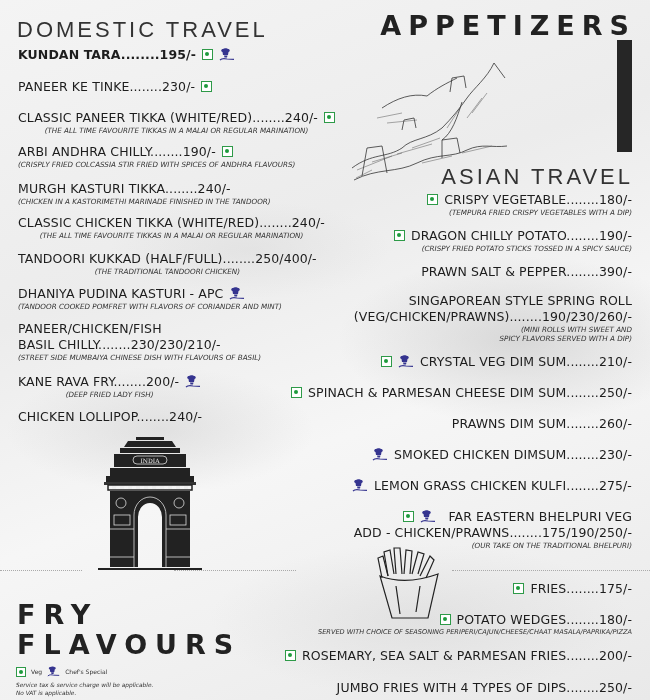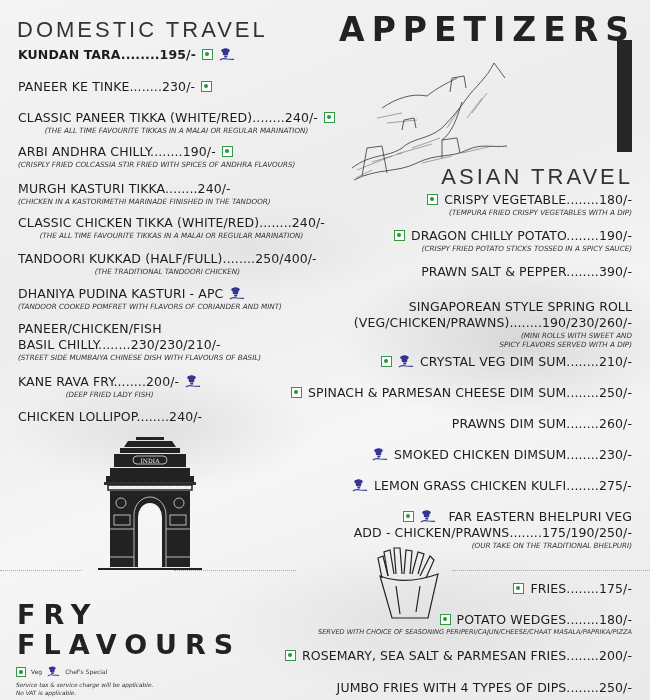--- a/index.html
+++ b/index.html
@@ -200,21 +200,21 @@
   <line x1="76" y1="92" x2="100" y2="92" stroke="#ddd" stroke-width="0.8"></line>
   <line x1="20" y1="120" x2="44" y2="120" stroke="#ddd" stroke-width="0.8"></line>
   <line x1="76" y1="120" x2="100" y2="120" stroke="#ddd" stroke-width="0.8"></line>
   <rect x="8" y="131" width="104" height="2" fill="#222"></rect>
 </svg>
 
 <div class="abs dotted-sep" style="left:0; top:570px; width:82px;"></div>
 <div class="abs dotted-sep" style="left:174px; top:570px; width:122px;"></div>
 <div class="abs dotted-sep" style="left:452px; top:570px; width:198px;"></div>
 
-<div class="abs big-title" style="right:14px; top:10px; font-size:33px; letter-spacing:7px;">APPETIZERS</div>
+<div class="abs big-title" style="right:14px; top:10px; font-size:27px; letter-spacing:7px;">APPETIZERS</div>
 <div class="abs vbar" style="left:617px; top:40px; width:15px; height:112px;"></div>
 
 <svg class="abs" style="left:342px; top:58px;" width="180" height="125" viewBox="0 0 180 125">
   <g fill="none" stroke="#333" stroke-width="0.8">
     <path d="M10 110 C30 95 45 100 60 90 C70 80 85 82 100 70 C110 60 118 50 125 40 C132 30 145 20 152 5 L163 20"></path>
     <path d="M40 50 C55 40 70 35 85 38 C95 30 105 25 115 20"></path>
     <path d="M12 122 C35 110 55 115 75 105 C95 95 110 100 125 92 C140 85 150 90 165 88"></path>
     <path d="M20 118 L25 90 L40 88 L45 115"></path>
     <path d="M100 100 L100 82 L115 80 L118 95"></path>
     <path d="M108 34 L110 20 L122 18 L124 30"></path>
@@ -244,21 +244,21 @@
     </div>
   <div class="item-desc">(CRISPY FRIED POTATO STICKS TOSSED IN A SPICY SAUCE)</div>
 </div>
 
 <div class="r-item" style="top:264px;">
   <div class="item-name">
       <span>PRAWN SALT &amp; PEPPER........390/-</span>
     </div>
 </div>
 
-<div class="r-item" style="top:299px;margin-left:28px;">
+<div class="r-item" style="top:293px;margin-left:28px;">
   <div class="item-name">
       <span>SINGAPOREAN STYLE SPRING ROLL</span>
     </div>
   <div class="item-name" style="margin-top:1px;">
       <span>(VEG/CHICKEN/PRAWNS)........190/230/260/-</span>
     </div>
   <div class="item-desc">(MINI ROLLS WITH SWEET AND</div>
   <div class="item-desc" style="margin-top:0;">SPICY FLAVORS SERVED WITH A DIP)</div>
 </div>
 

